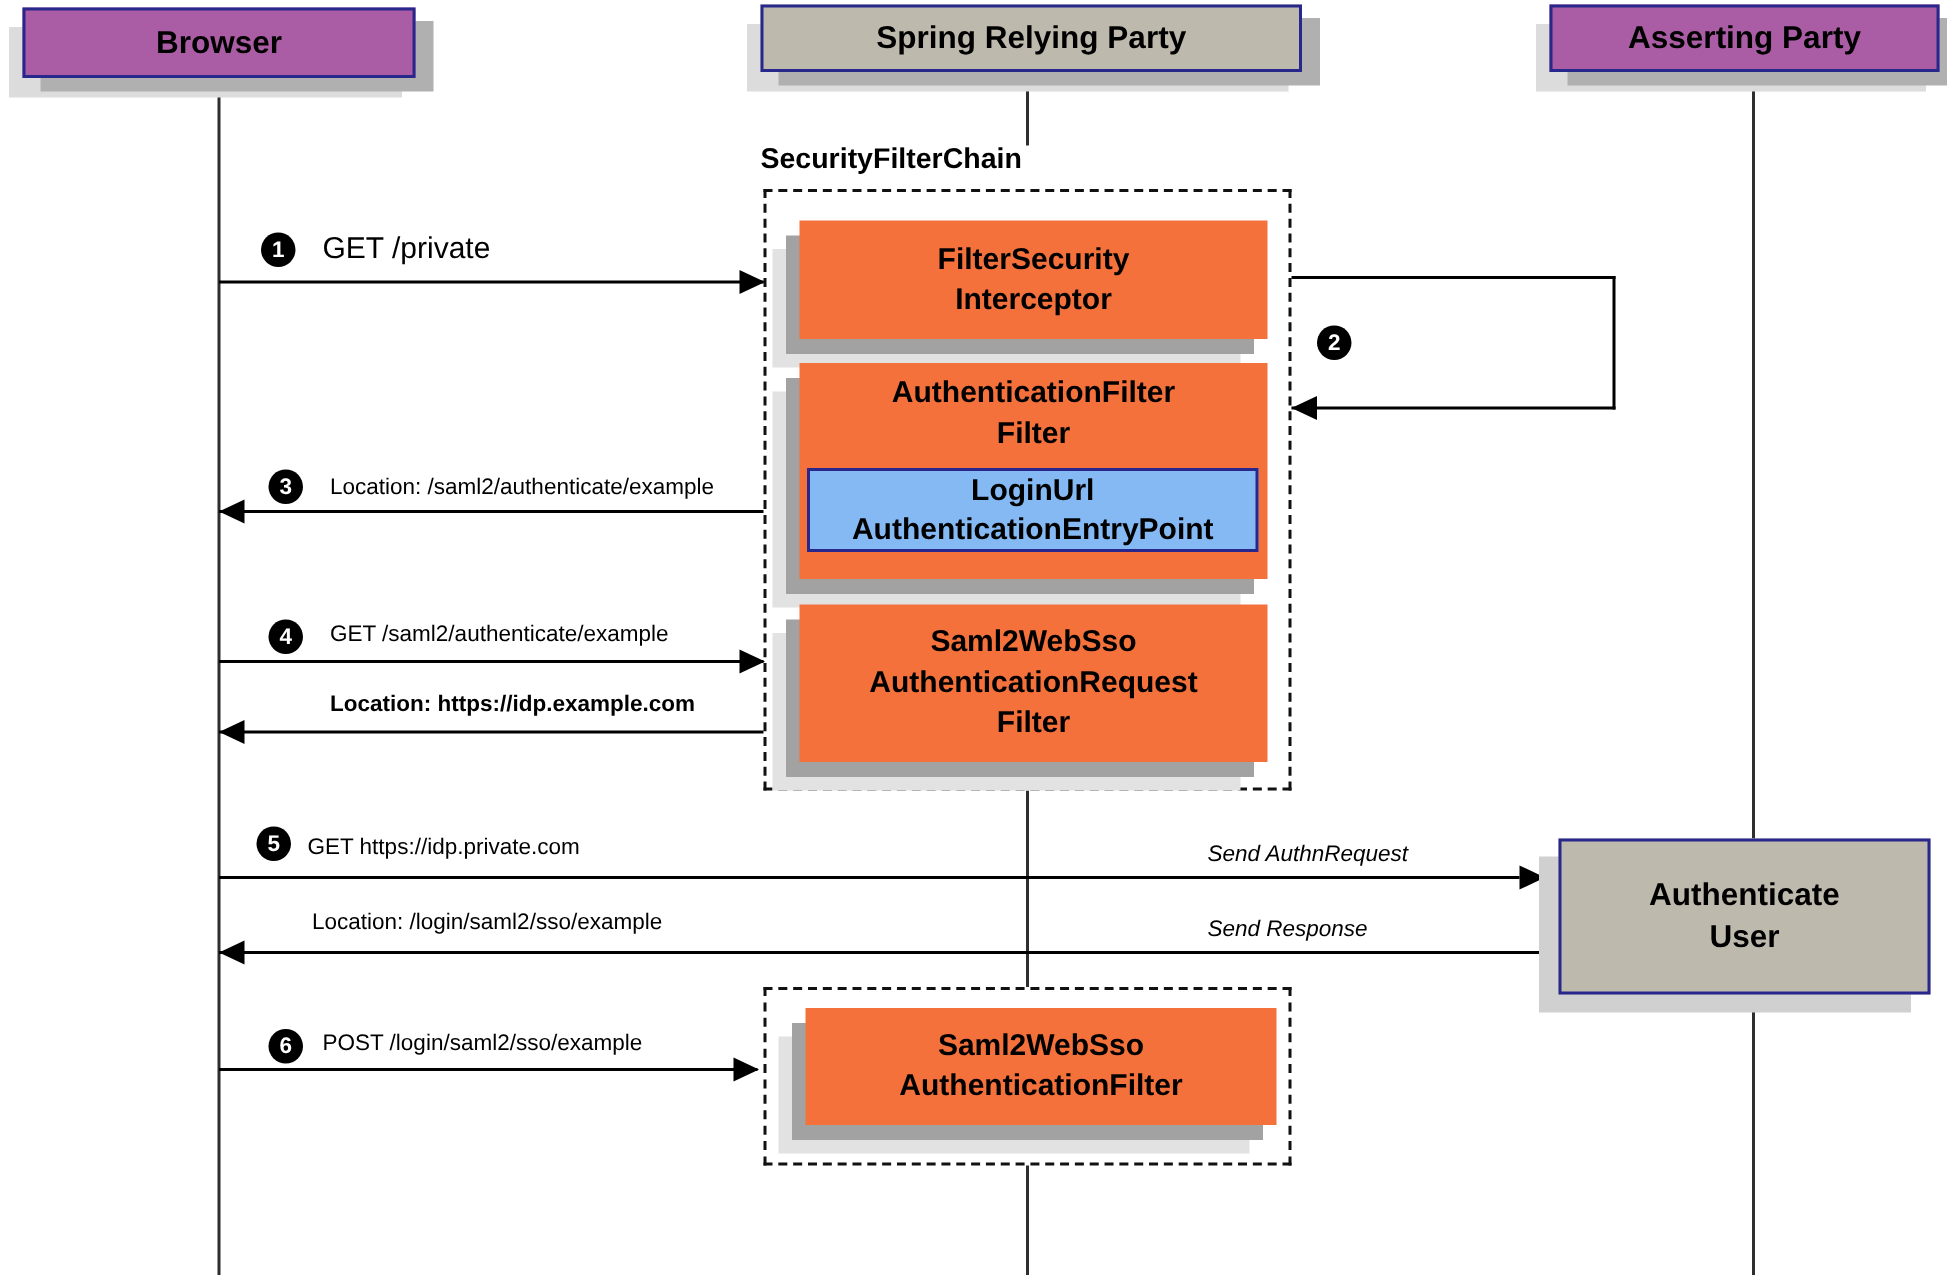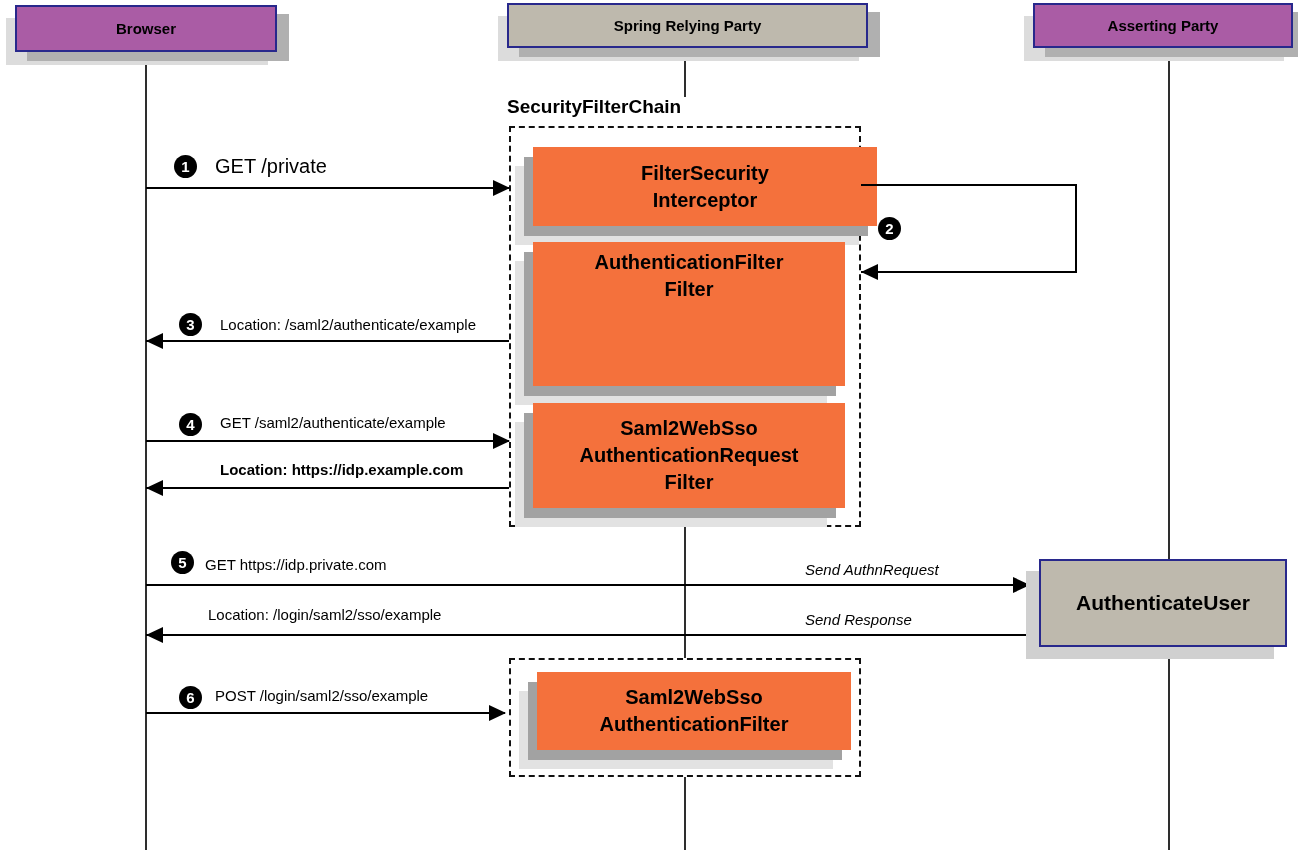--- a/index.html
+++ b/index.html
@@ -3,21 +3,21 @@
 <meta charset="utf-8">
 <style>
   html,body{margin:0;padding:0;background:#fff;}
   #canvas{
     position:relative;width:1298px;height:850px;background:#ffffff;overflow:hidden;
     font-family:"Liberation Sans", sans-serif;color:#000;
   }
   
   .actor{
     position:absolute;display:flex;align-items:center;justify-content:center;
-    font-weight:bold;font-size:15px;border:2px solid var(--border-navy);
+    font-weight:bold;font-size:21px;border:2px solid var(--border-navy);
     box-shadow:12px 9px 0 #b0b0b0, -9px 13px 0 #dcdcdc;box-sizing:border-box;
   }
   .actor.purple{background:var(--actor-purple);}
   .actor.gray{background:var(--actor-gray);}
   #browser-box{left:15px;top:5px;width:262px;height:47px;}
   #relying-party-box{left:507px;top:3px;width:361px;height:45px;}
   #asserting-party-box{left:1033px;top:3px;width:260px;height:45px;}
   
   .lifeline{position:absolute;width:2px;background:#2e2e2e;}
   #ll-browser{left:145px;top:52px;height:798px;}
@@ -30,42 +30,42 @@
   #sfc-title{position:absolute;left:507px;top:96px;font-size:19px;font-weight:bold;}
   .dotted{position:absolute;border:2px dashed #111;box-sizing:border-box;background:transparent;}
   #dotted-main{left:509px;top:126px;width:352px;height:401px;}
   #dotted-saml{left:509px;top:658px;width:352px;height:119px;}
   .filter{
     position:absolute;background:var(--filter-orange);
     display:flex;flex-direction:column;align-items:center;justify-content:center;
     font-weight:bold;font-size:20px;line-height:27px;text-align:center;
     box-shadow:-9px 10px 0 #a2a2a2, -18px 19px 0 #e2e2e2;box-sizing:border-box;
   }
-  #fsi-box{left:533px;top:147px;width:344px;height:79px;}
+  #fsi-box{left:533px;top:147px;width:312px;height:79px;}
   #etf-box{left:533px;top:242px;width:312px;height:144px;justify-content:flex-start;padding-top:7px;}
   #entry-point-box{
     position:absolute;left:538px;top:312px;width:301px;height:56px;
     background:var(--entry-point-blue);border:2px solid var(--border-navy);
     display:flex;flex-direction:column;align-items:center;justify-content:center;
     font-weight:bold;font-size:20px;line-height:26px;text-align:center;box-sizing:border-box;
     box-shadow:none;
   }
   #srf-box{left:533px;top:403px;width:312px;height:105px;}
   #saf-box{left:537px;top:672px;width:314px;height:78px;}
   
   #access-denied-box{
     position:absolute;left:917px;top:199px;width:306px;height:58px;border-radius:13px;
     background:var(--exception-navy);color:#fff;font-weight:bold;font-size:21px;
     display:flex;align-items:center;justify-content:center;
     box-shadow:-11px 10px 0 #c7c7c7;z-index:5;
   }
   #auth-user-box{
-    position:absolute;left:1039px;top:559px;width:248px;height:88px;
+    position:absolute;left:1039px;top:559px;width:248px;height:104px;
     background:var(--actor-gray);border:2px solid var(--border-navy);box-sizing:border-box;
-    display:flex;flex-direction:row;align-items:center;justify-content:center;
+    display:flex;flex-direction:column;align-items:center;justify-content:center;
     font-weight:bold;font-size:21px;line-height:28px;text-align:center;
     box-shadow:-13px 12px 0 #d0d0d0;z-index:5;
   }
   
   .mline{position:absolute;height:2px;background:#000;}
   .vline{position:absolute;width:2px;background:#000;}
   .arr{position:absolute;width:0;height:0;border-top:8px solid transparent;border-bottom:8px solid transparent;}
   .arr.right{border-left:17px solid #000;}
   .arr.left{border-right:17px solid #000;}
   
@@ -104,20 +104,24 @@
   <div class="dotted" id="dotted-main"></div>
 
   <div class="filter" id="fsi-box">
     <span>FilterSecurity</span>
     <span>Interceptor</span>
   </div>
 
   <div class="filter" id="etf-box">
     <span>AuthenticationFilter</span>
     <span>Filter</span>
+  </div>
+  <div id="entry-point-box">
+    <span>LoginUrl</span>
+    <span>AuthenticationEntryPoint</span>
   </div>
 
   <div class="filter" id="srf-box">
     <span>Saml2WebSso</span>
     <span>AuthenticationRequest</span>
     <span>Filter</span>
   </div>
 
   <div class="dotted" id="dotted-saml"></div>
   <div class="filter" id="saf-box">

